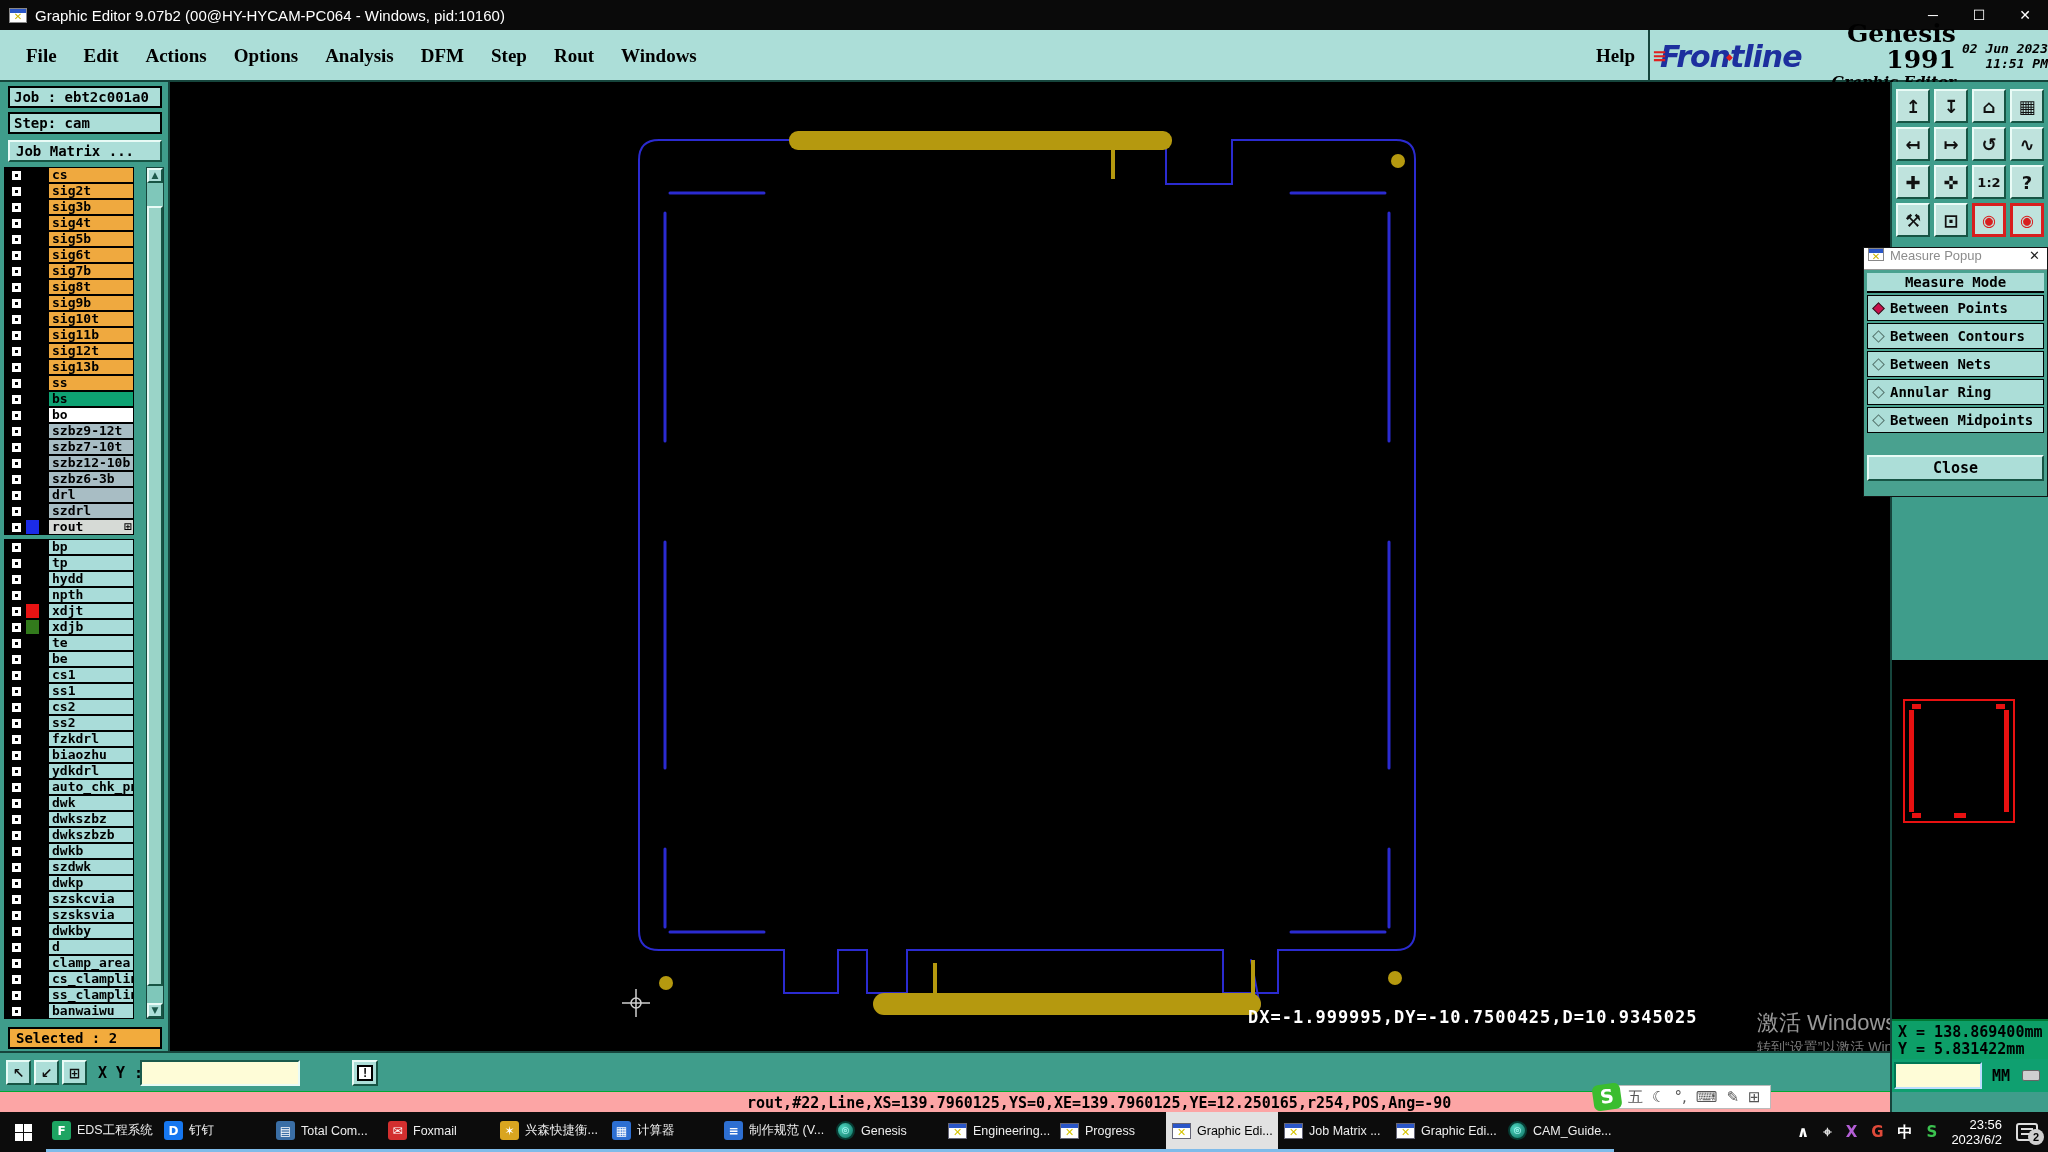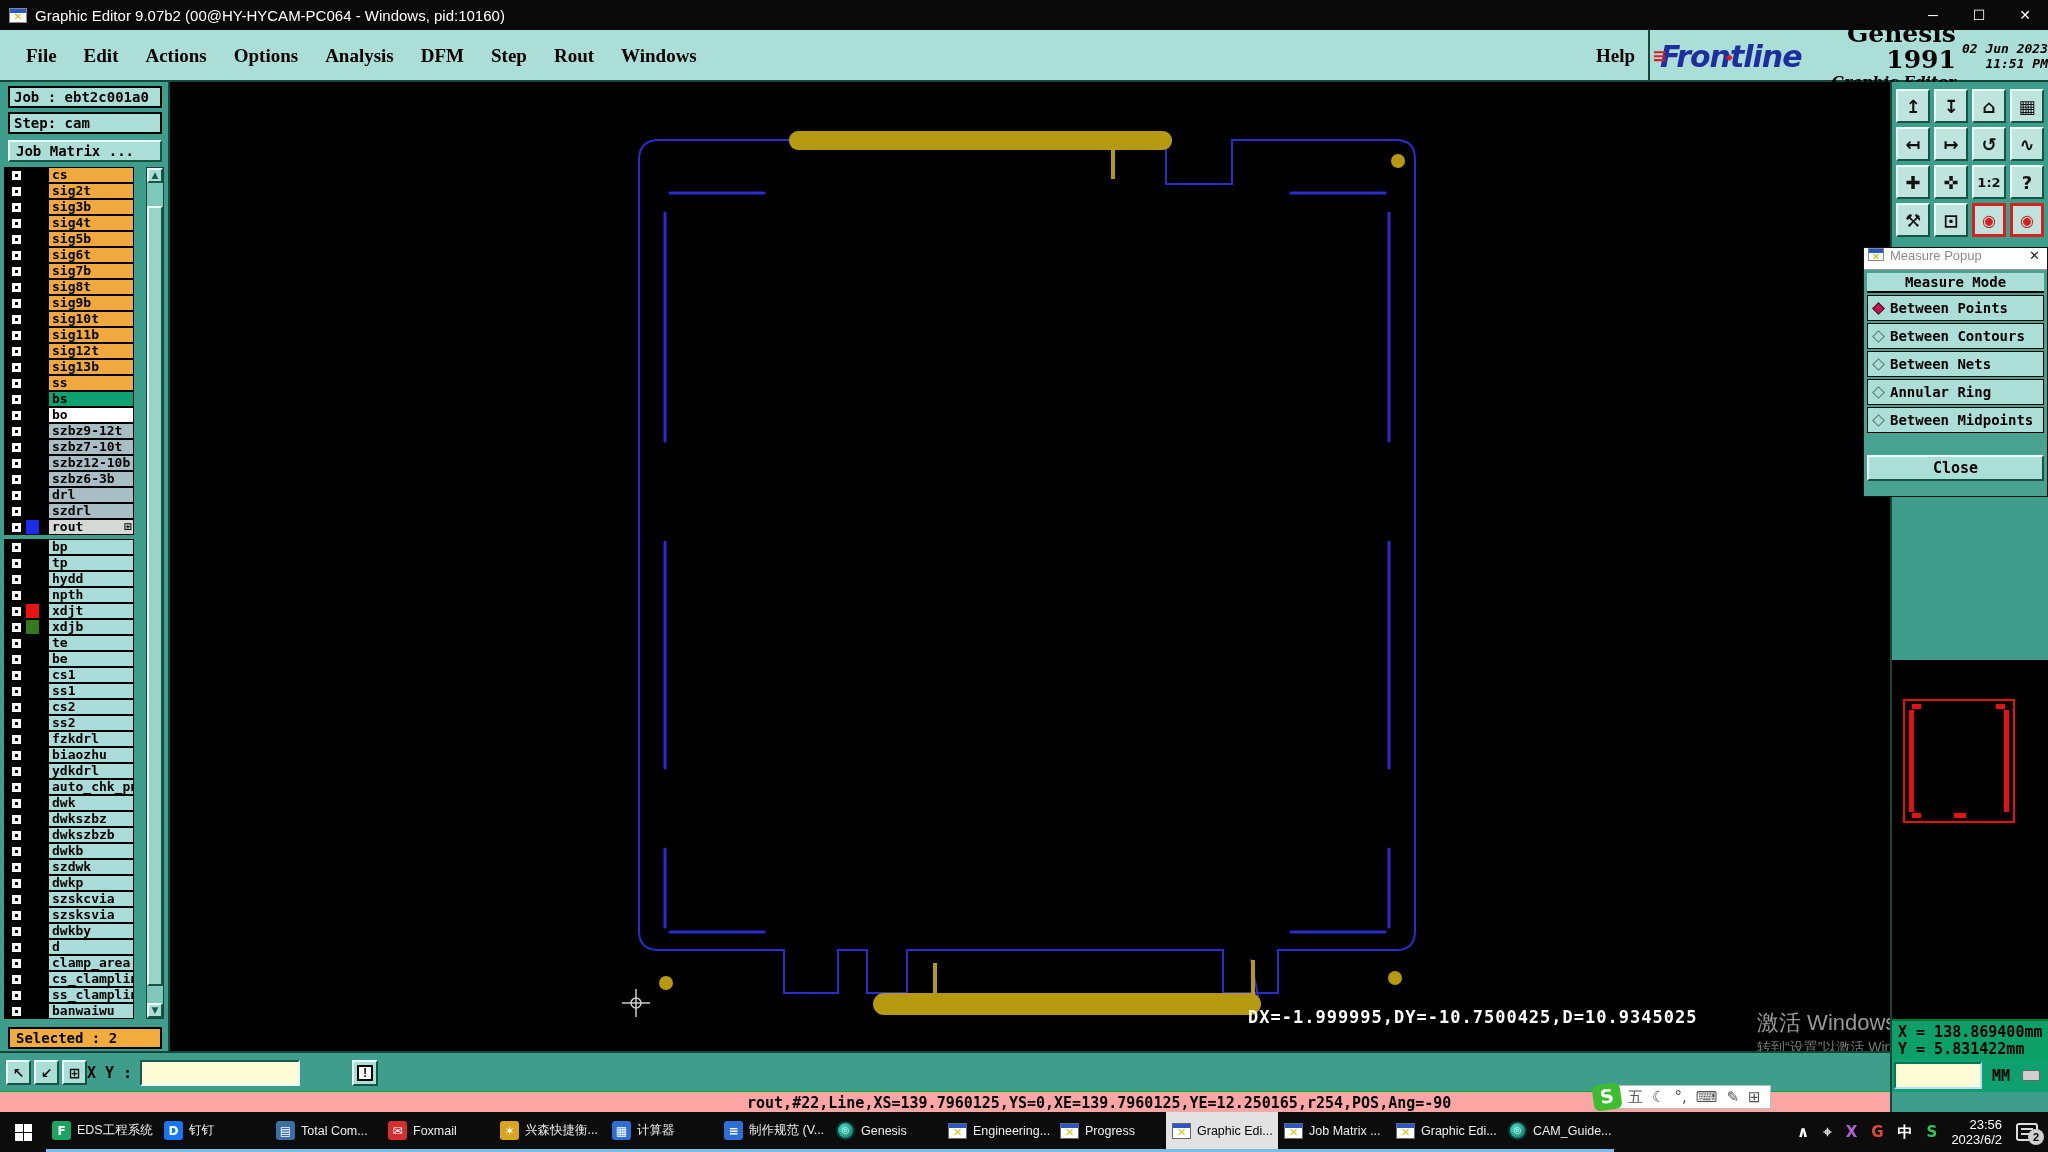--- a/index.html
+++ b/index.html
@@ -68,21 +68,21 @@
   .popup-title .px{margin-right:7px;color:#222;font:13px "DejaVu Sans",sans-serif}
   .popup-body{padding:3px}
   .phead{height:20px;background:#ACDED8;border-bottom:2px solid #000;text-align:center;font:bold 14px "DejaVu Sans Mono",monospace;line-height:19px;margin-bottom:2px}
   .popt{height:26px;background:#ACDED8;border:1px solid #000;display:flex;align-items:center;margin-bottom:2px;font:bold 14px "DejaVu Sans Mono",monospace;white-space:nowrap;overflow:hidden}
   .diamond{width:9px;height:9px;transform:rotate(45deg);border:1px solid #55756d;margin:0 7px 0 6px;flex:none;background:transparent}
   .diamond.sel{background:#C9104C;border-color:#222}
   .pclose{margin-top:22px;height:26px;background:#ACDED8;border:2px solid;border-color:#E9FBF6 #175444 #175444 #E9FBF6;text-align:center;font:bold 15px "DejaVu Sans Mono",monospace;line-height:22px}
   
   .bottombar{position:absolute;left:0;top:1051px;width:1890px;height:40px;background:#3F9D8B;border-top:2px solid #16453c}
   .mini{position:absolute;top:7px;width:25px;height:25px;background:#ACDED8;border:2px solid;border-color:#E9FBF6 #175444 #175444 #E9FBF6;display:flex;align-items:center;justify-content:center;font:bold 14px "DejaVu Sans",sans-serif;color:#111}
-  .xylabel{position:absolute;left:87px;top:11px;font:bold 15px "DejaVu Sans Mono",monospace;color:#000}
+  .xylabel{position:absolute;left:98px;top:11px;font:bold 15px "DejaVu Sans Mono",monospace;color:#000}
   .xyinput{position:absolute;left:140px;top:7px;width:160px;height:26px;background:#FEFCD7;border:2px solid;border-color:#1a5a4c #E9FBF6 #E9FBF6 #1a5a4c}
   .warnbtn{position:absolute;left:352px;top:7px;width:26px;height:26px;background:#ACDED8;border:2px solid;border-color:#E9FBF6 #175444 #175444 #E9FBF6;display:flex;align-items:center;justify-content:center}
   .warnbtn i{display:block;width:16px;height:16px;border:2px solid #000;background:#fff;font:bold 12px "DejaVu Sans Mono",monospace;font-style:normal;text-align:center;line-height:12px}
   .msgpanel{position:absolute;left:390px;top:2px;width:1494px;height:34px;background:#FEFCD7;border:2px solid;border-color:#1a5a4c #E9FBF6 #E9FBF6 #1a5a4c;padding:1px 0 0 8px;font:bold 13px "DejaVu Sans Mono",monospace;line-height:15px;color:#000;white-space:pre;overflow:hidden}
   .cyanstrip{position:absolute;left:0;top:1091px;width:1890px;height:34px;background:#fca5a5;border-top:1px solid #0a3}
   .entity{position:absolute;left:747px;top:2px;font:bold 15px "DejaVu Sans Mono",monospace;color:#000;white-space:nowrap}
   
   .sogou{position:absolute;left:1593px;top:1083px;height:28px;display:flex;align-items:center;z-index:7}
   .slogo{width:28px;height:26px;background:#3BBD2F;border-radius:6px;color:#fff;font:bold 19px "DejaVu Sans",sans-serif;text-align:center;line-height:25px;transform:rotate(-8deg);z-index:2}
   .stool{display:flex;align-items:center;gap:9px;background:#fff;border:1px solid #bbb;height:24px;margin-left:-6px;padding:0 9px 0 12px}

